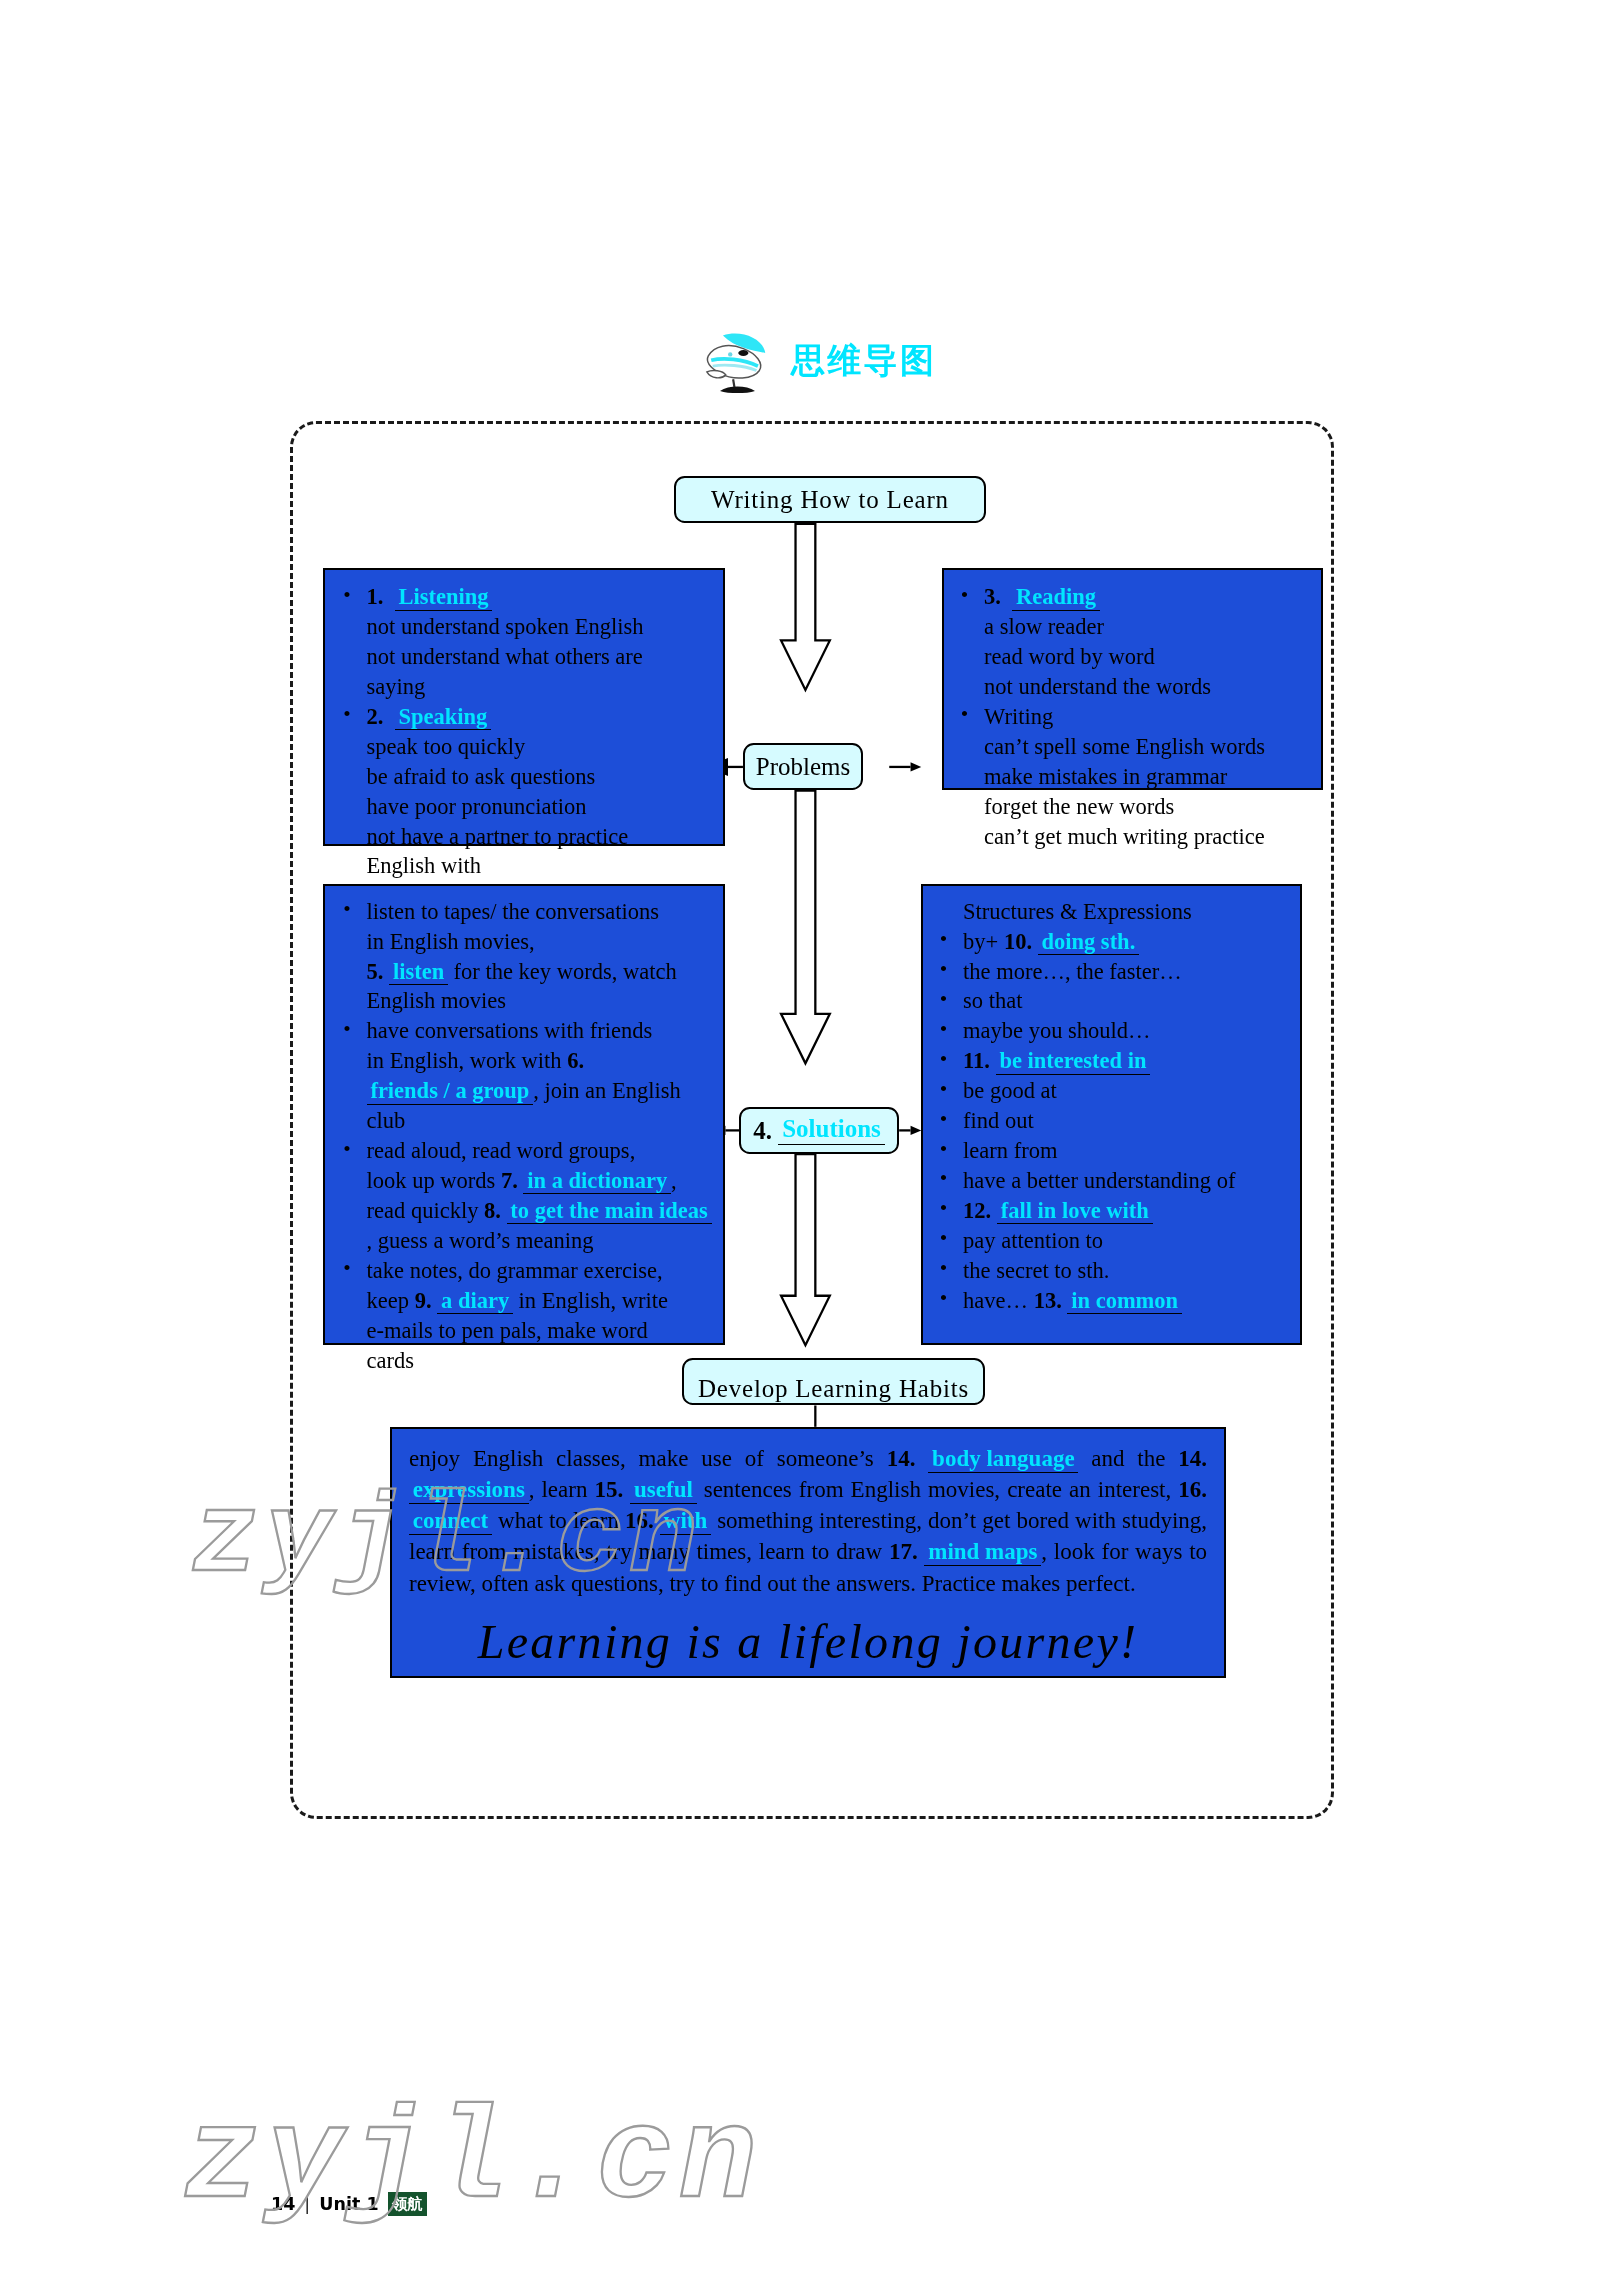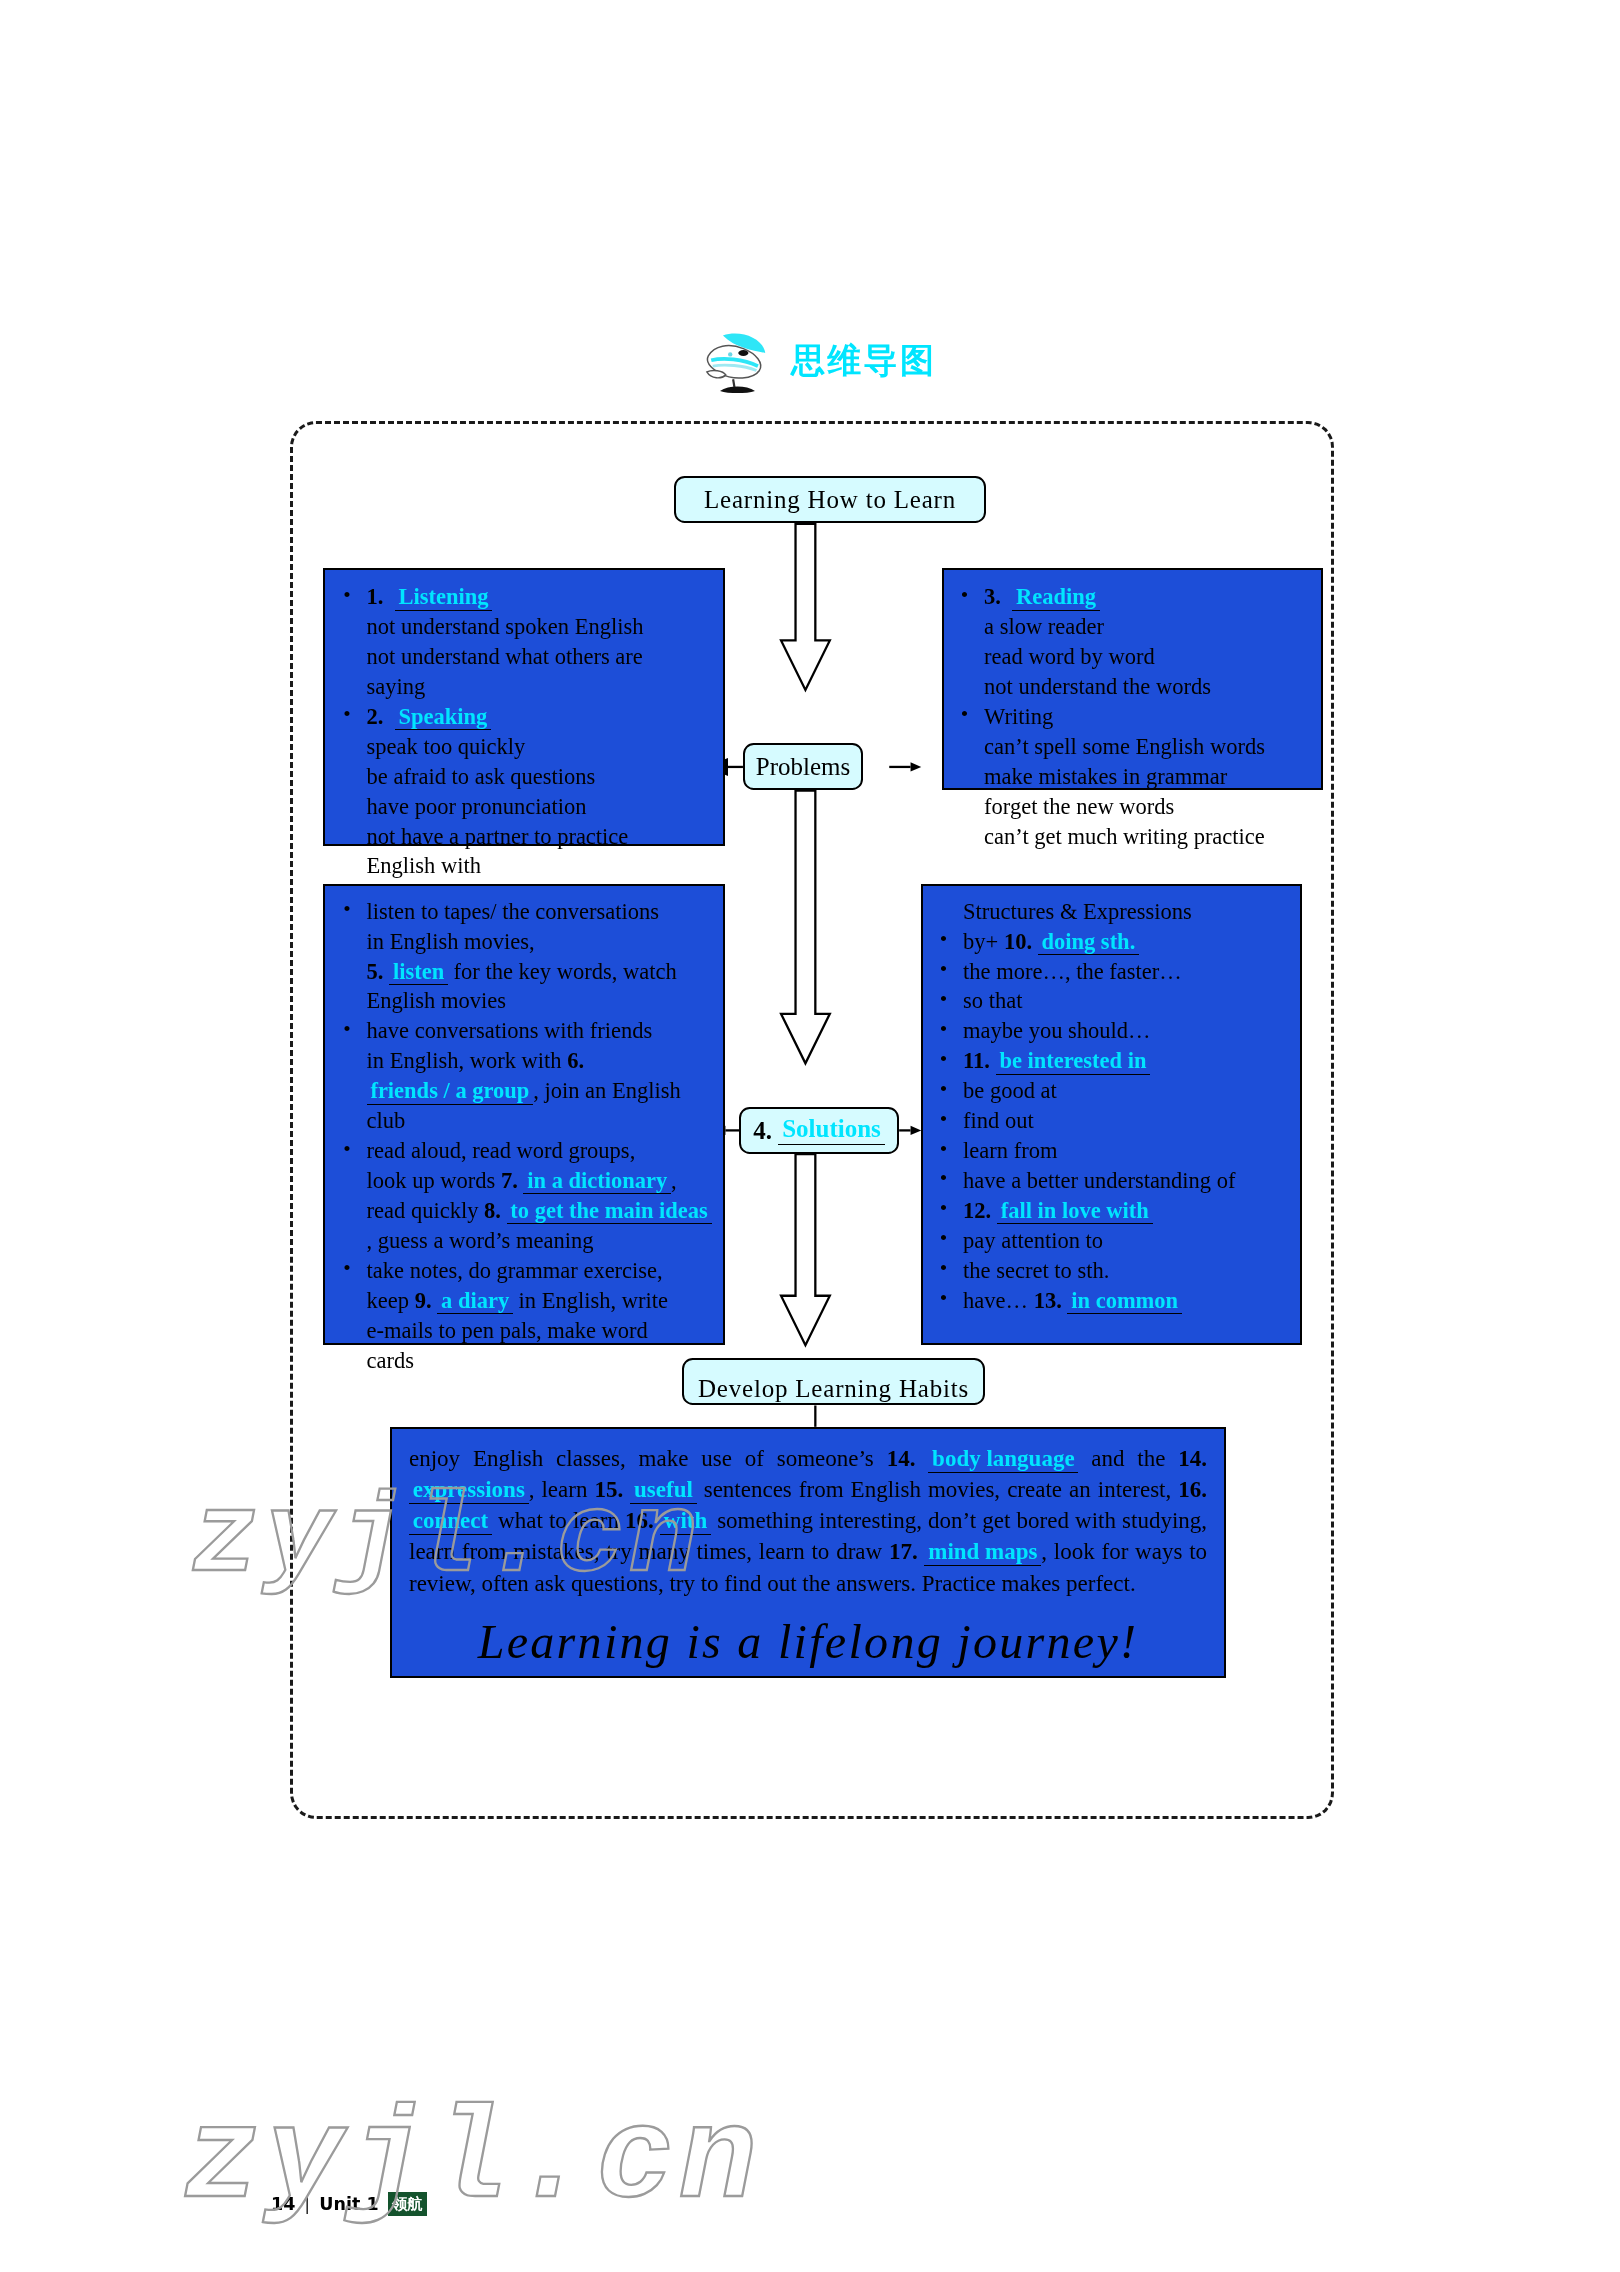--- a/index.html
+++ b/index.html
@@ -231,21 +231,21 @@
   <polygon points="1195,1477 1209,1483 1195,1489" fill="#000"></polygon>
 
   <path d="M1057,1514 L1057,1700 L1038,1700 L1070,1765 L1102,1700 L1083,1700 L1083,1514 Z" fill="#ffffff" stroke="#000" stroke-width="3" transform="translate(-13,0)"></path>
 
   <line x1="1070" y1="1844" x2="1070" y2="1872" stroke="#000" stroke-width="3"></line>
 
   <line x1="1708" y1="1483" x2="1708" y2="1483" stroke="#000" stroke-width="3"></line>
 </svg>
 
 <div id="node-root" class="node">
-  <span class="spaced">Learning  How  to  Learn</span>
+  <span class="spaced">Writing  How  to  Learn</span>
 </div>
 
 <div id="node-problems" class="node">
   <span>Problems</span>
 </div>
 
 <div id="node-solutions" class="node">
   <span class="num">4.</span>
   <span>&nbsp;</span>
   <span class="blank">Solutions</span>

